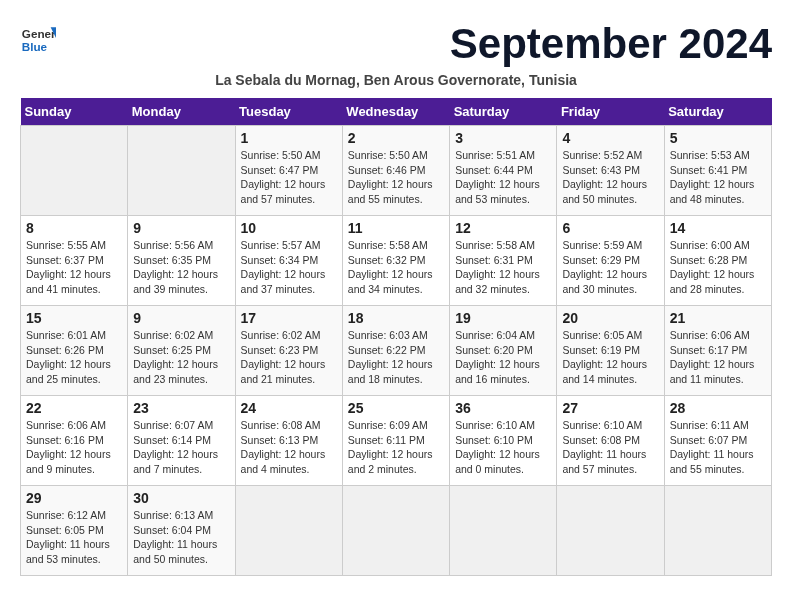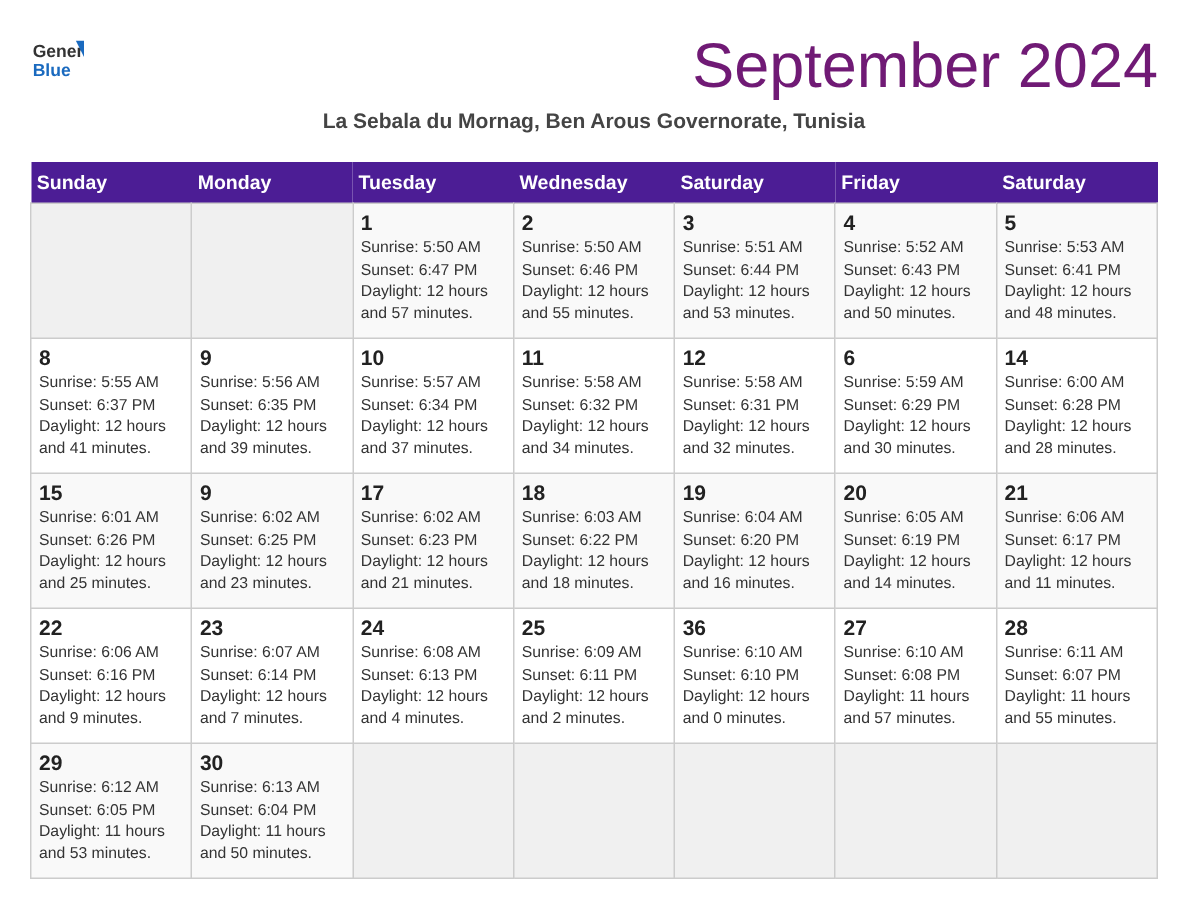--- a/index.html
+++ b/index.html
@@ -20,29 +20,29 @@
       display: flex;
       align-items: center;
     }
     .logo-icon {
       width: 36px;
       height: 36px;
       margin-right: 4px;
     }
     .month-title {
       font-size: 42px;
-      font-weight: normal;
-      color: #701a75;
+      font-weight: bold;
+      color: #0f172a;
       text-align: right;
     }
     .subtitle {
       text-align: center;
       font-size: 14px;
       color: #444;
-      margin-bottom: 20px;
+      margin-bottom: 10px;
       font-weight: bold;
     }
     table {
       width: 100%;
       border-collapse: collapse;
       font-size: 11px;
     }
     thead th {
       background-color: #4c1d95;
       color: #fff;

